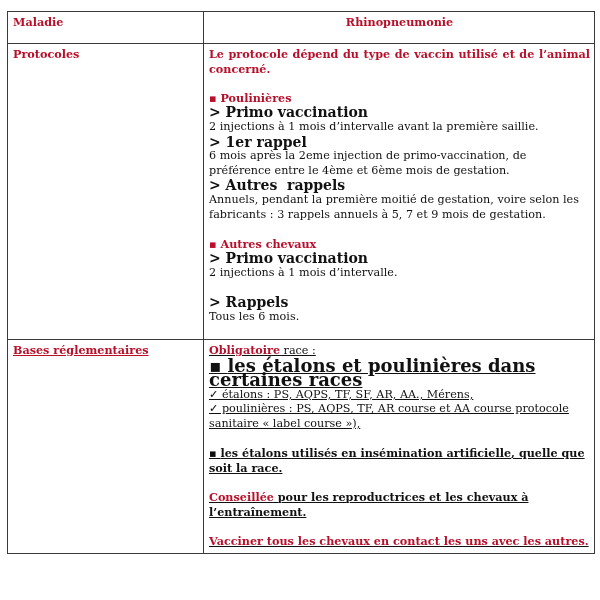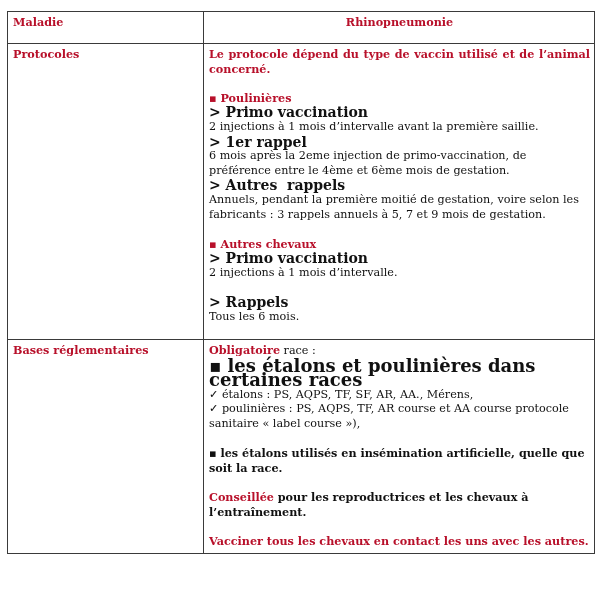--- a/index.html
+++ b/index.html
@@ -16,21 +16,21 @@
   .hdr td { height: 26px; padding-top: 5px; font-size: 13px; font-weight: bold; color: #b8102a; }
   .hdr td.center { text-align: center; }
   .rowlabel { font-weight: bold; color: #b8102a; font-size: 11.2px; }
   .sub { font-weight: bold; font-size: 14px; }
   .gap { height: 14.6px; }
   .justify { text-align: justify; }
   .bullet::before { content: "\25AA\00a0"; }
   p { margin: 0; }
   .r-proto td { height: 290px; margin-left: 20px; }
   .r-prot td { height: 31px; }
-  .r-base td { height: 208px; }
+  .r-base td { height: 208px; text-decoration: underline; }
   .lead { font-weight: bold; color: #b8102a; }
   .prot-item { font-size: 11px; }
 </style>
 </head>
 <body>
 
 <table class="doc">
   <colgroup>
       <col class="c1">
       <col class="c2">

